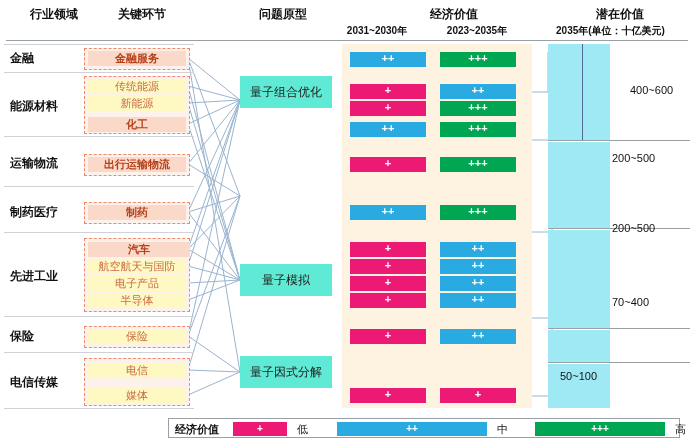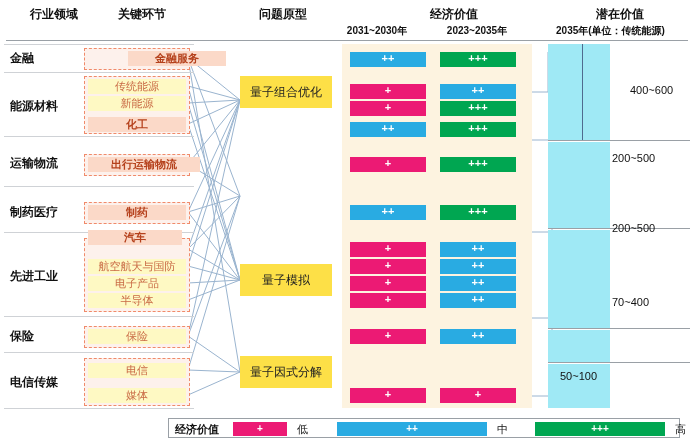--- a/index.html
+++ b/index.html
@@ -57,21 +57,21 @@
     line-height:15px;
     height:15px;
     white-space:nowrap;
   }
   .link.hi{background:#fbd9c8;color:#b5411c;font-weight:bold;}
   .link.lo{background:#fef9c3;color:#c96a45;}
 
   
   .prob{
     position:absolute;
-    background:#fde047;
+    background:#5eead4;
     color:#222;
     text-align:center;
     font-size:12px;
     box-sizing:border-box;
     display:flex;align-items:center;justify-content:center;
     white-space:nowrap;
   }
 
   
   .econ-bg{
@@ -143,21 +143,21 @@
 
 <div class="root">
 
   <div class="hdr" style="left:92px;top:6px;width:100px;">关键环节</div>
   <div class="hdr" style="left:14px;top:6px;width:80px;">行业领域</div>
   <div class="hdr" style="left:238px;top:6px;width:90px;">问题原型</div>
   <div class="hdr" style="left:374px;top:6px;width:160px;">经济价值</div>
   <div class="hdr" style="left:330px;top:24px;width:94px;font-size:10px;">2031~2030年</div>
   <div class="hdr" style="left:430px;top:24px;width:94px;font-size:10px;">2023~2035年</div>
   <div class="hdr" style="left:550px;top:6px;width:140px;">潜在价值</div>
-  <div class="hdr" style="left:528px;top:24px;width:165px;font-size:10px;">2035年(单位：传统能源)</div>
+  <div class="hdr" style="left:528px;top:24px;width:165px;font-size:10px;">2035年(单位：十亿美元)</div>
 
   <div class="hdr-line" style="left:6px;top:40px;width:682px;"></div>
 
   <svg class="conn">
     <g stroke="#9ab4cf" stroke-width="1" fill="none">
 
       <line x1="188" y1="58" x2="240" y2="100"></line>
       <line x1="188" y1="86" x2="240" y2="100"></line>
       <line x1="188" y1="103" x2="240" y2="100"></line>
       <line x1="188" y1="124" x2="240" y2="100"></line>
@@ -215,27 +215,27 @@
   <div class="ind-sep" style="top:408px;"></div>
 
   <div class="grp" style="left:84px;top:48px;width:106px;height:22px;"></div>
   <div class="grp" style="left:84px;top:76px;width:106px;height:58px;"></div>
   <div class="grp" style="left:84px;top:154px;width:106px;height:22px;"></div>
   <div class="grp" style="left:84px;top:202px;width:106px;height:22px;"></div>
   <div class="grp" style="left:84px;top:238px;width:106px;height:74px;"></div>
   <div class="grp" style="left:84px;top:326px;width:106px;height:22px;"></div>
   <div class="grp" style="left:84px;top:358px;width:106px;height:48px;"></div>
 
-  <div class="link hi" style="left:88px;top:51px;width:98px;margin-left:40px;">金融服务</div>
+  <div class="link hi" style="left:88px;top:51px;width:98px;">金融服务</div>
   <div class="link lo" style="left:88px;top:79px;width:98px;">传统能源</div>
   <div class="link lo" style="left:88px;top:96px;width:98px;">新能源</div>
   <div class="link hi" style="left:88px;top:117px;width:98px;">化工</div>
-  <div class="link hi" style="left:88px;top:157px;width:112px;">出行运输物流</div>
+  <div class="link hi" style="left:88px;top:157px;width:98px;">出行运输物流</div>
   <div class="link hi" style="left:88px;top:205px;width:98px;">制药</div>
-  <div class="link hi" style="left:88px;top:230px;width:94px;">汽车</div>
+  <div class="link hi" style="left:88px;top:242px;width:102px;">汽车</div>
   <div class="link lo" style="left:88px;top:259px;width:98px;">航空航天与国防</div>
   <div class="link lo" style="left:88px;top:276px;width:98px;">电子产品</div>
   <div class="link lo" style="left:88px;top:293px;width:98px;">半导体</div>
   <div class="link lo" style="left:88px;top:329px;width:98px;">保险</div>
   <div class="link lo" style="left:88px;top:363px;width:98px;">电信</div>
   <div class="link lo" style="left:88px;top:388px;width:98px;">媒体</div>
 
   <div class="prob" style="left:240px;top:76px;width:92px;height:32px;">量子组合优化</div>
   <div class="prob" style="left:240px;top:264px;width:92px;height:32px;">量子模拟</div>
   <div class="prob" style="left:240px;top:356px;width:92px;height:32px;">量子因式分解</div>

